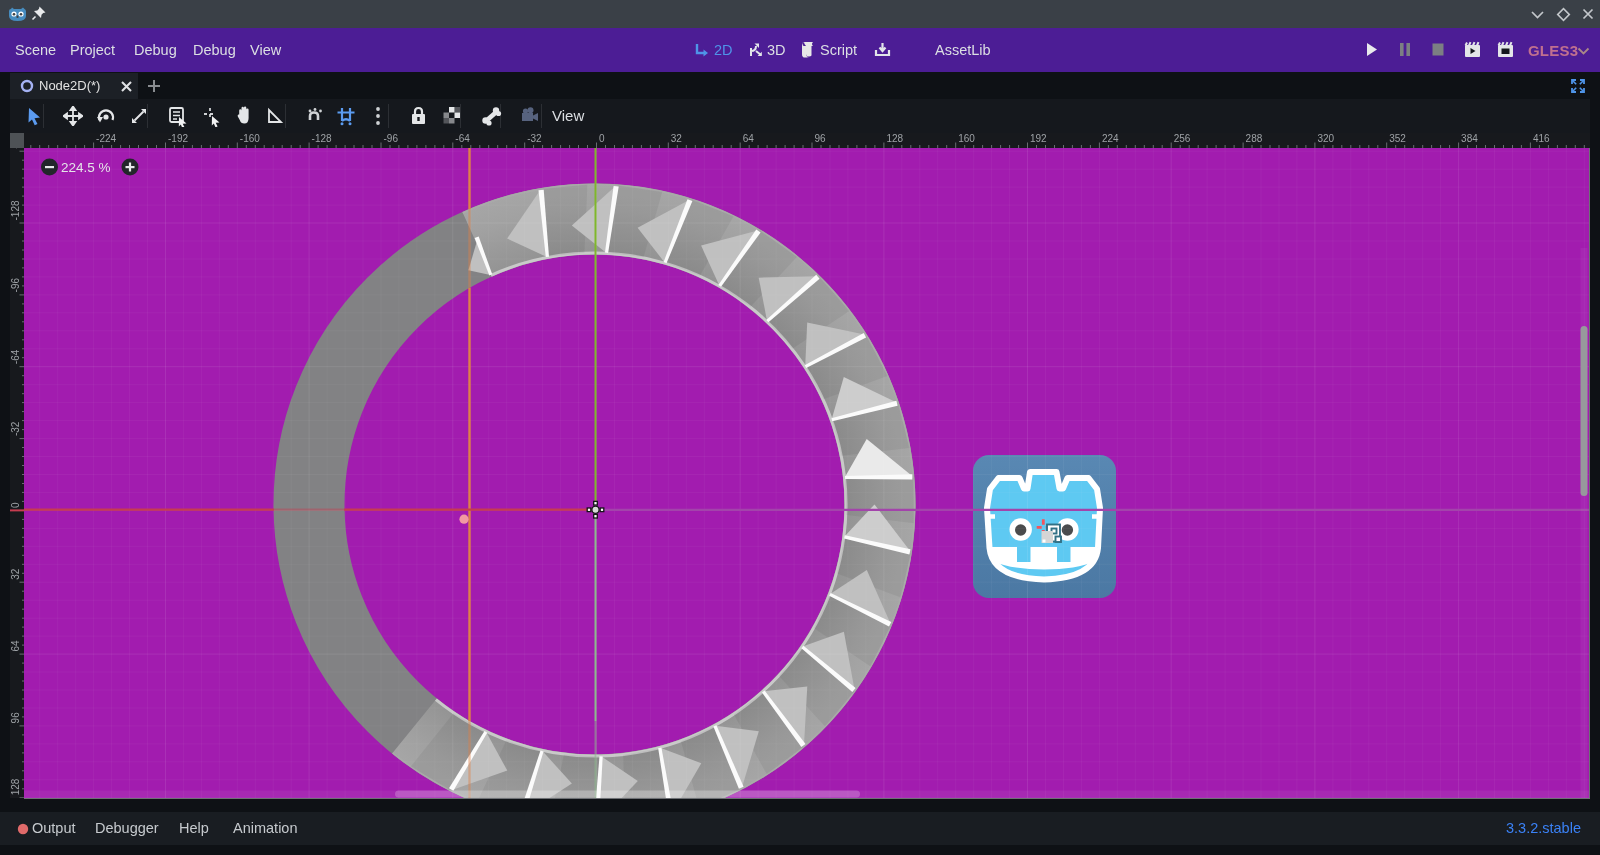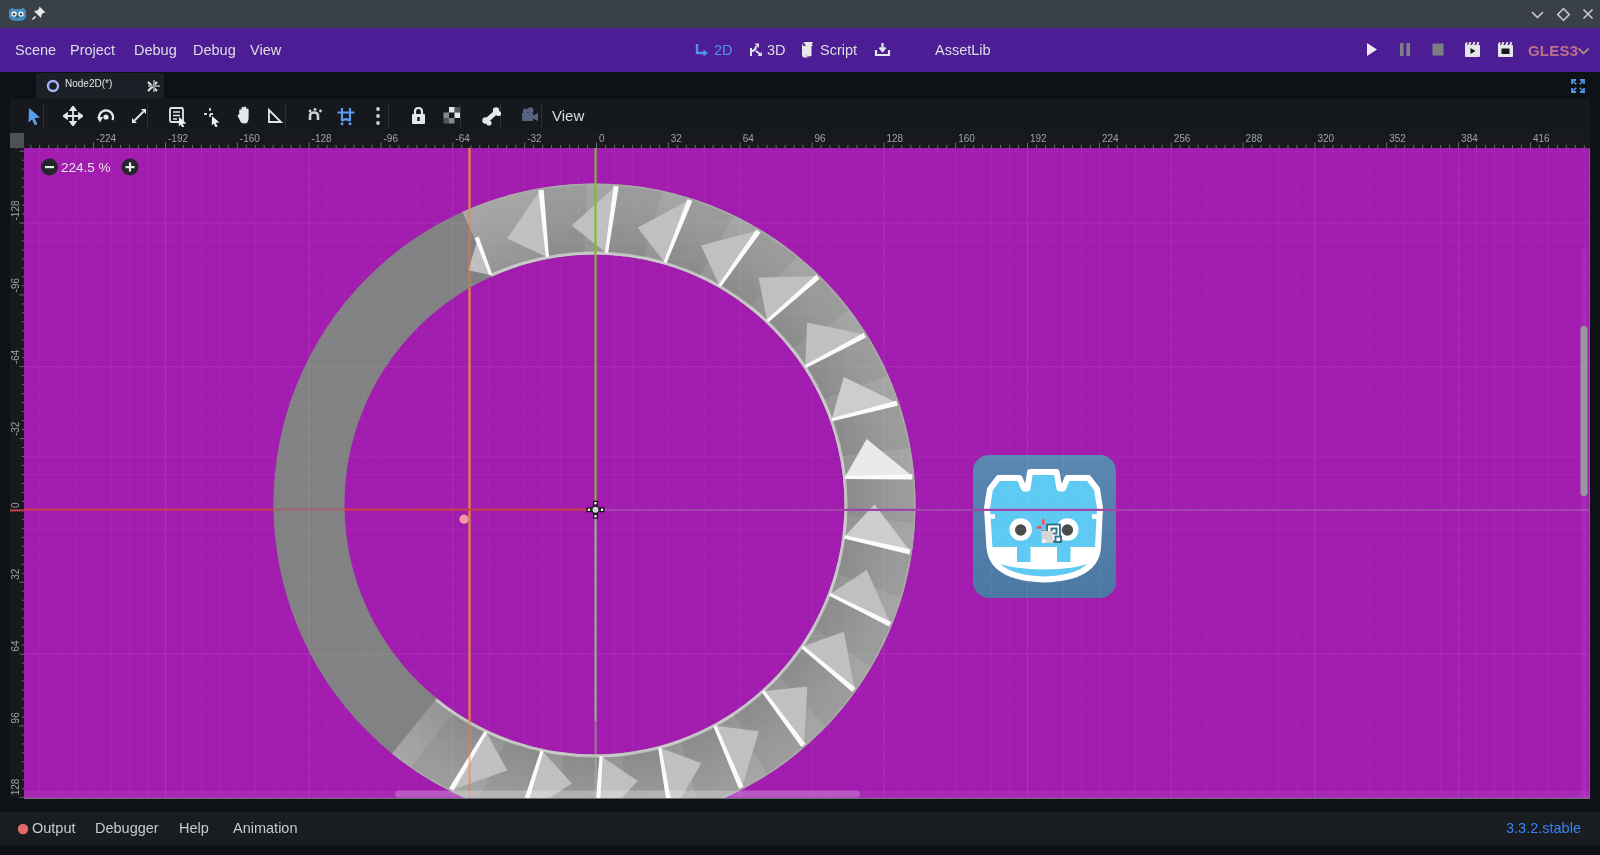--- a/index.html
+++ b/index.html
@@ -5,21 +5,21 @@
   font-family:"Liberation Sans", sans-serif; -webkit-font-smoothing:antialiased; }
 .abs { position:absolute; }
 #titlebar { position:absolute; left:0; top:0; width:1600px; height:28px; background:#3a4047;
   color:#ccd0d4; font-size:13px; }
 #titlebar .title { position:absolute; left:0; right:0; top:6px; text-align:center; font-size:13.5px; }
 #menubar { position:absolute; left:0; top:28px; width:1600px; height:44px; background:#4c1d95;
   color:#dcdfe3; font-size:14.5px; }
 .menuitem { position:absolute; top:14px; }
 #tabbar { position:absolute; left:0; top:72px; width:1600px; height:27px; background:#0e1115; }
 #tab { position:absolute; left:10px; top:1px; width:128px; height:26px; background:#1c2026;
-  color:#e2e2e2; font-size:10px;margin-left:26px; }
+  color:#e2e2e2; font-size:13px; }
 #toolbar { position:absolute; left:10px; top:99px; width:1580px; height:34px; background:#15181d; }
 .tsep { position:absolute; top:5px; width:1px; height:24px; background:#2c2f34; }
 #cornerbox { position:absolute; left:10px; top:133px; width:14px; height:15px; background:#4e5256; }
 #topruler { position:absolute; left:24px; top:133px; width:1566px; height:15px; background:#17191d; }
 #leftruler { position:absolute; left:10px; top:148px; width:14px; height:650px; background:#17191d; }
 #canvas { position:absolute; left:24px; top:148px; width:1565px; height:650px; background:#a21caf; overflow:hidden; }
 #canvasborder { position:absolute; left:24px; top:148px; width:1566px; height:651px;
   border-right:1px solid #6e7175; border-bottom:1px solid #6e7175; }
 #statusbar { position:absolute; left:0; top:812px; width:1600px; height:33px; background:#191d22;
   color:#c6cace; font-size:14.5px; }

